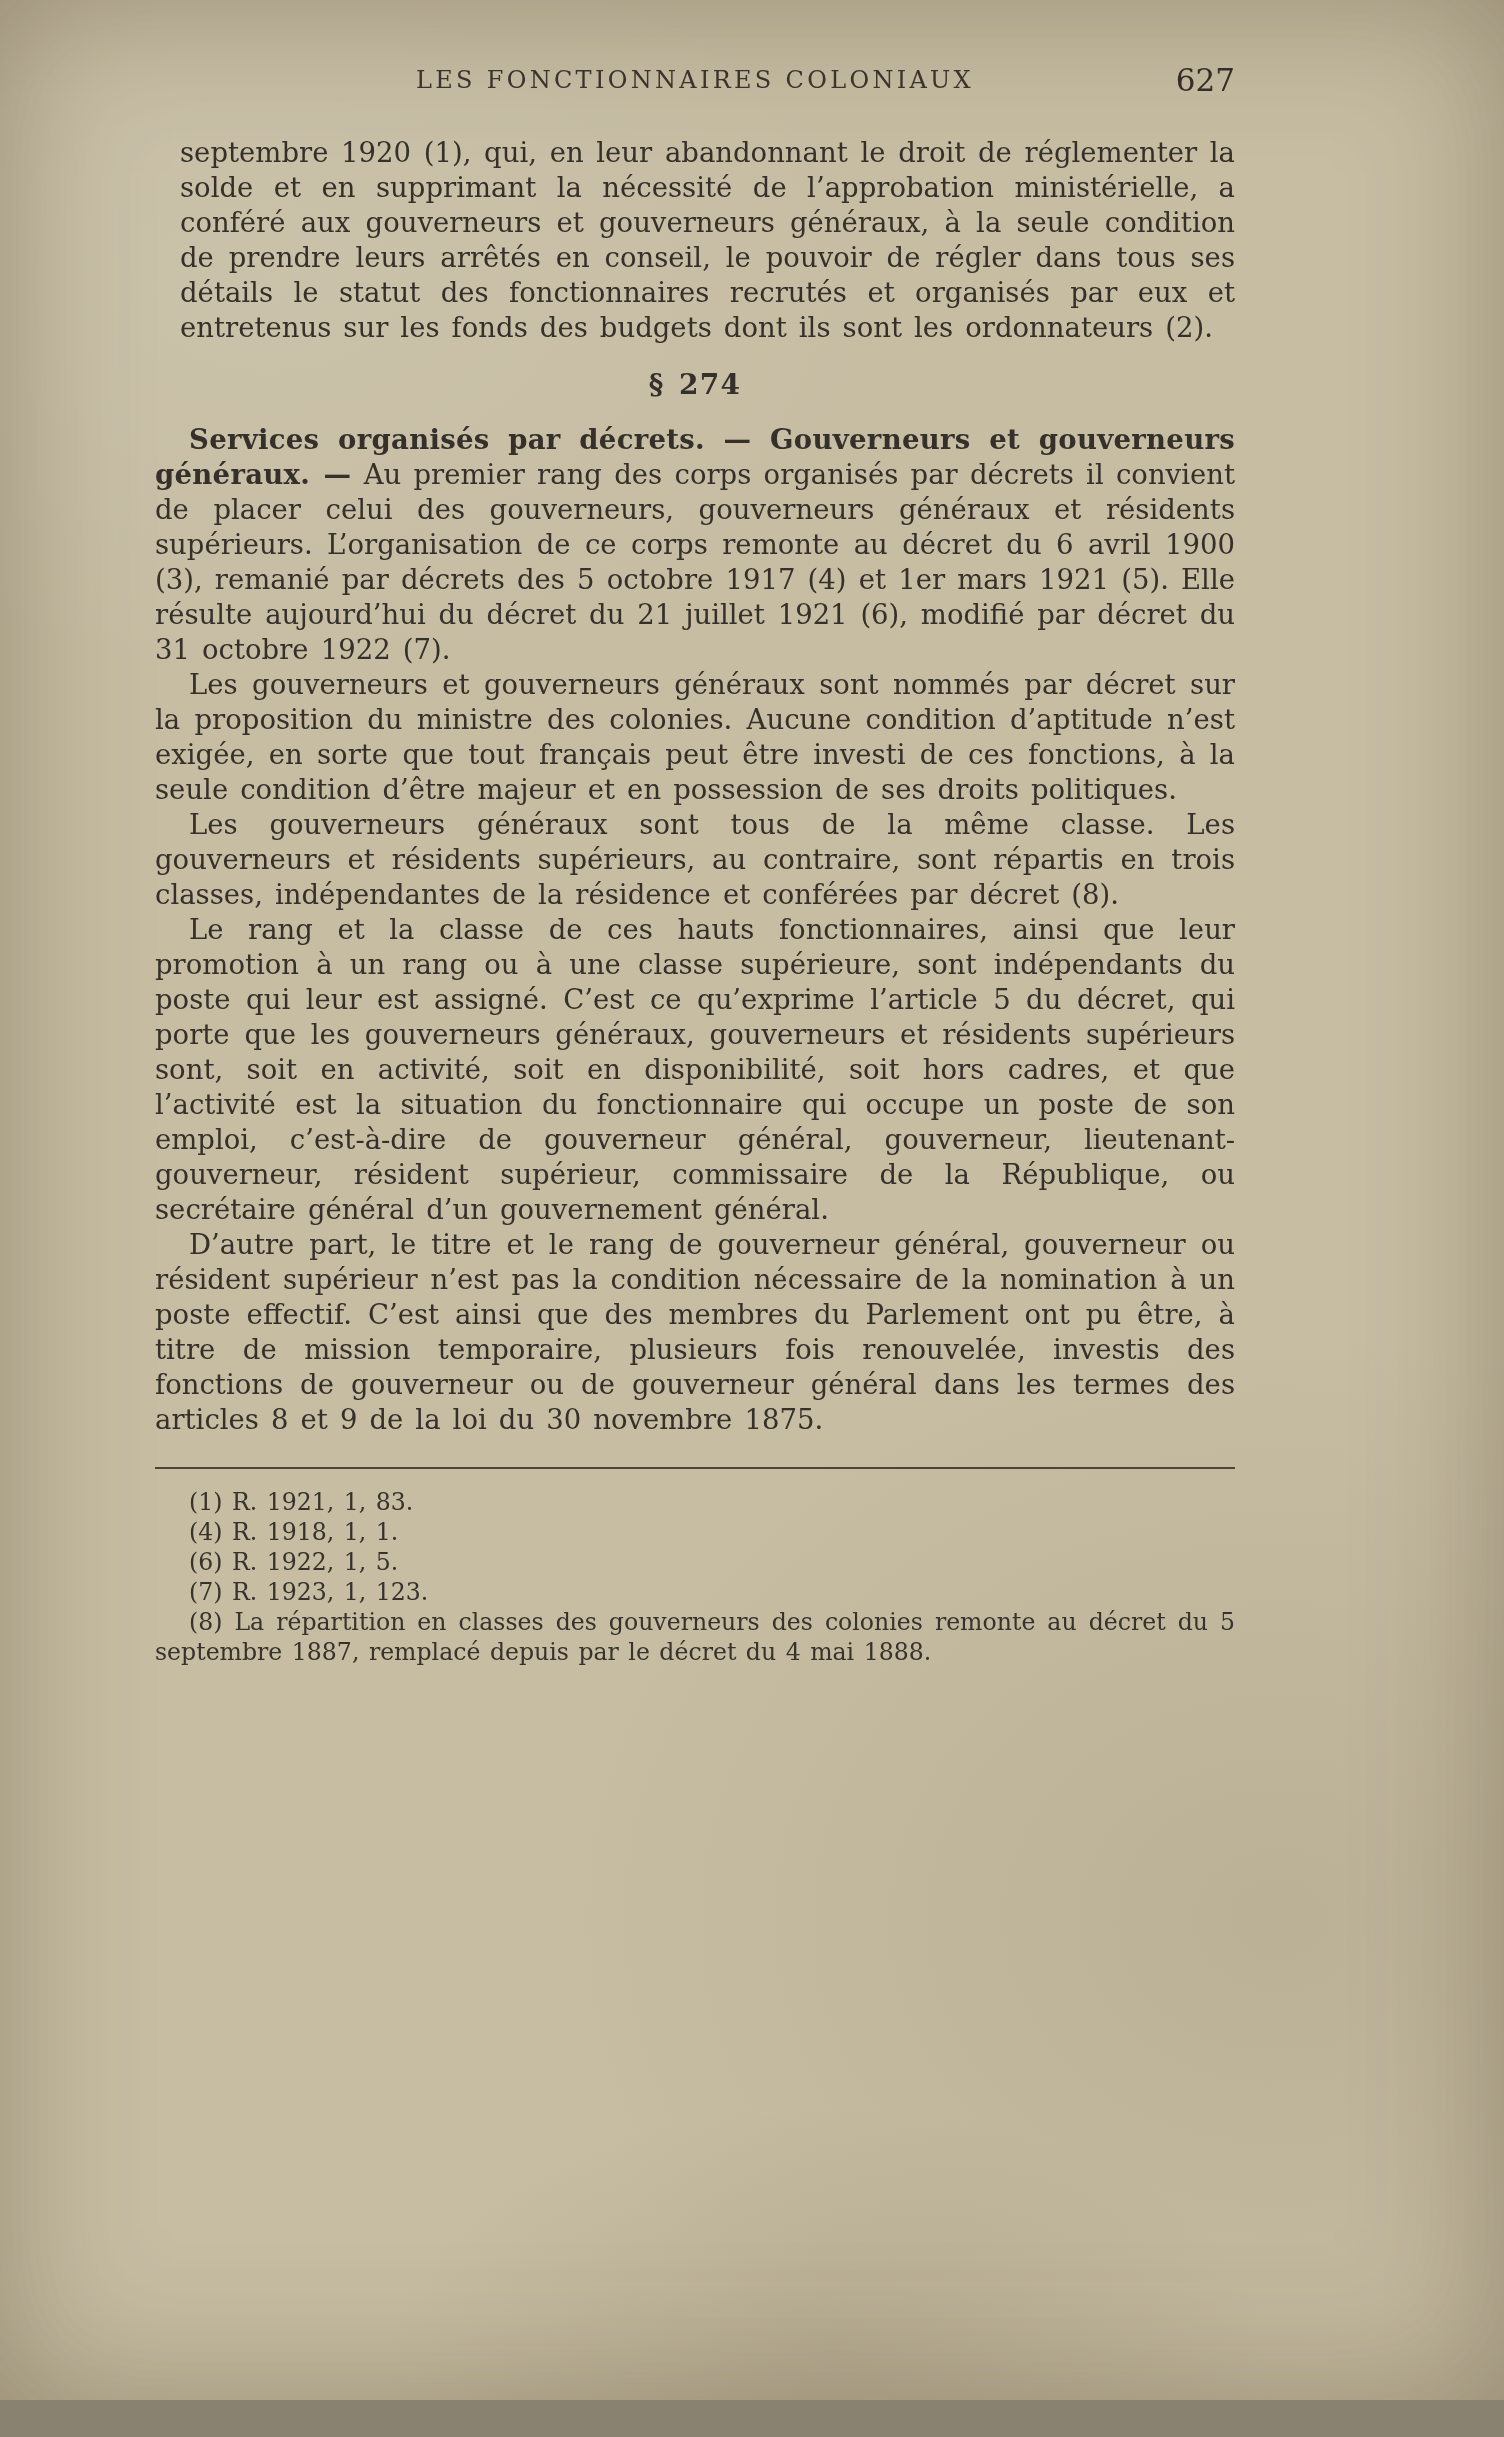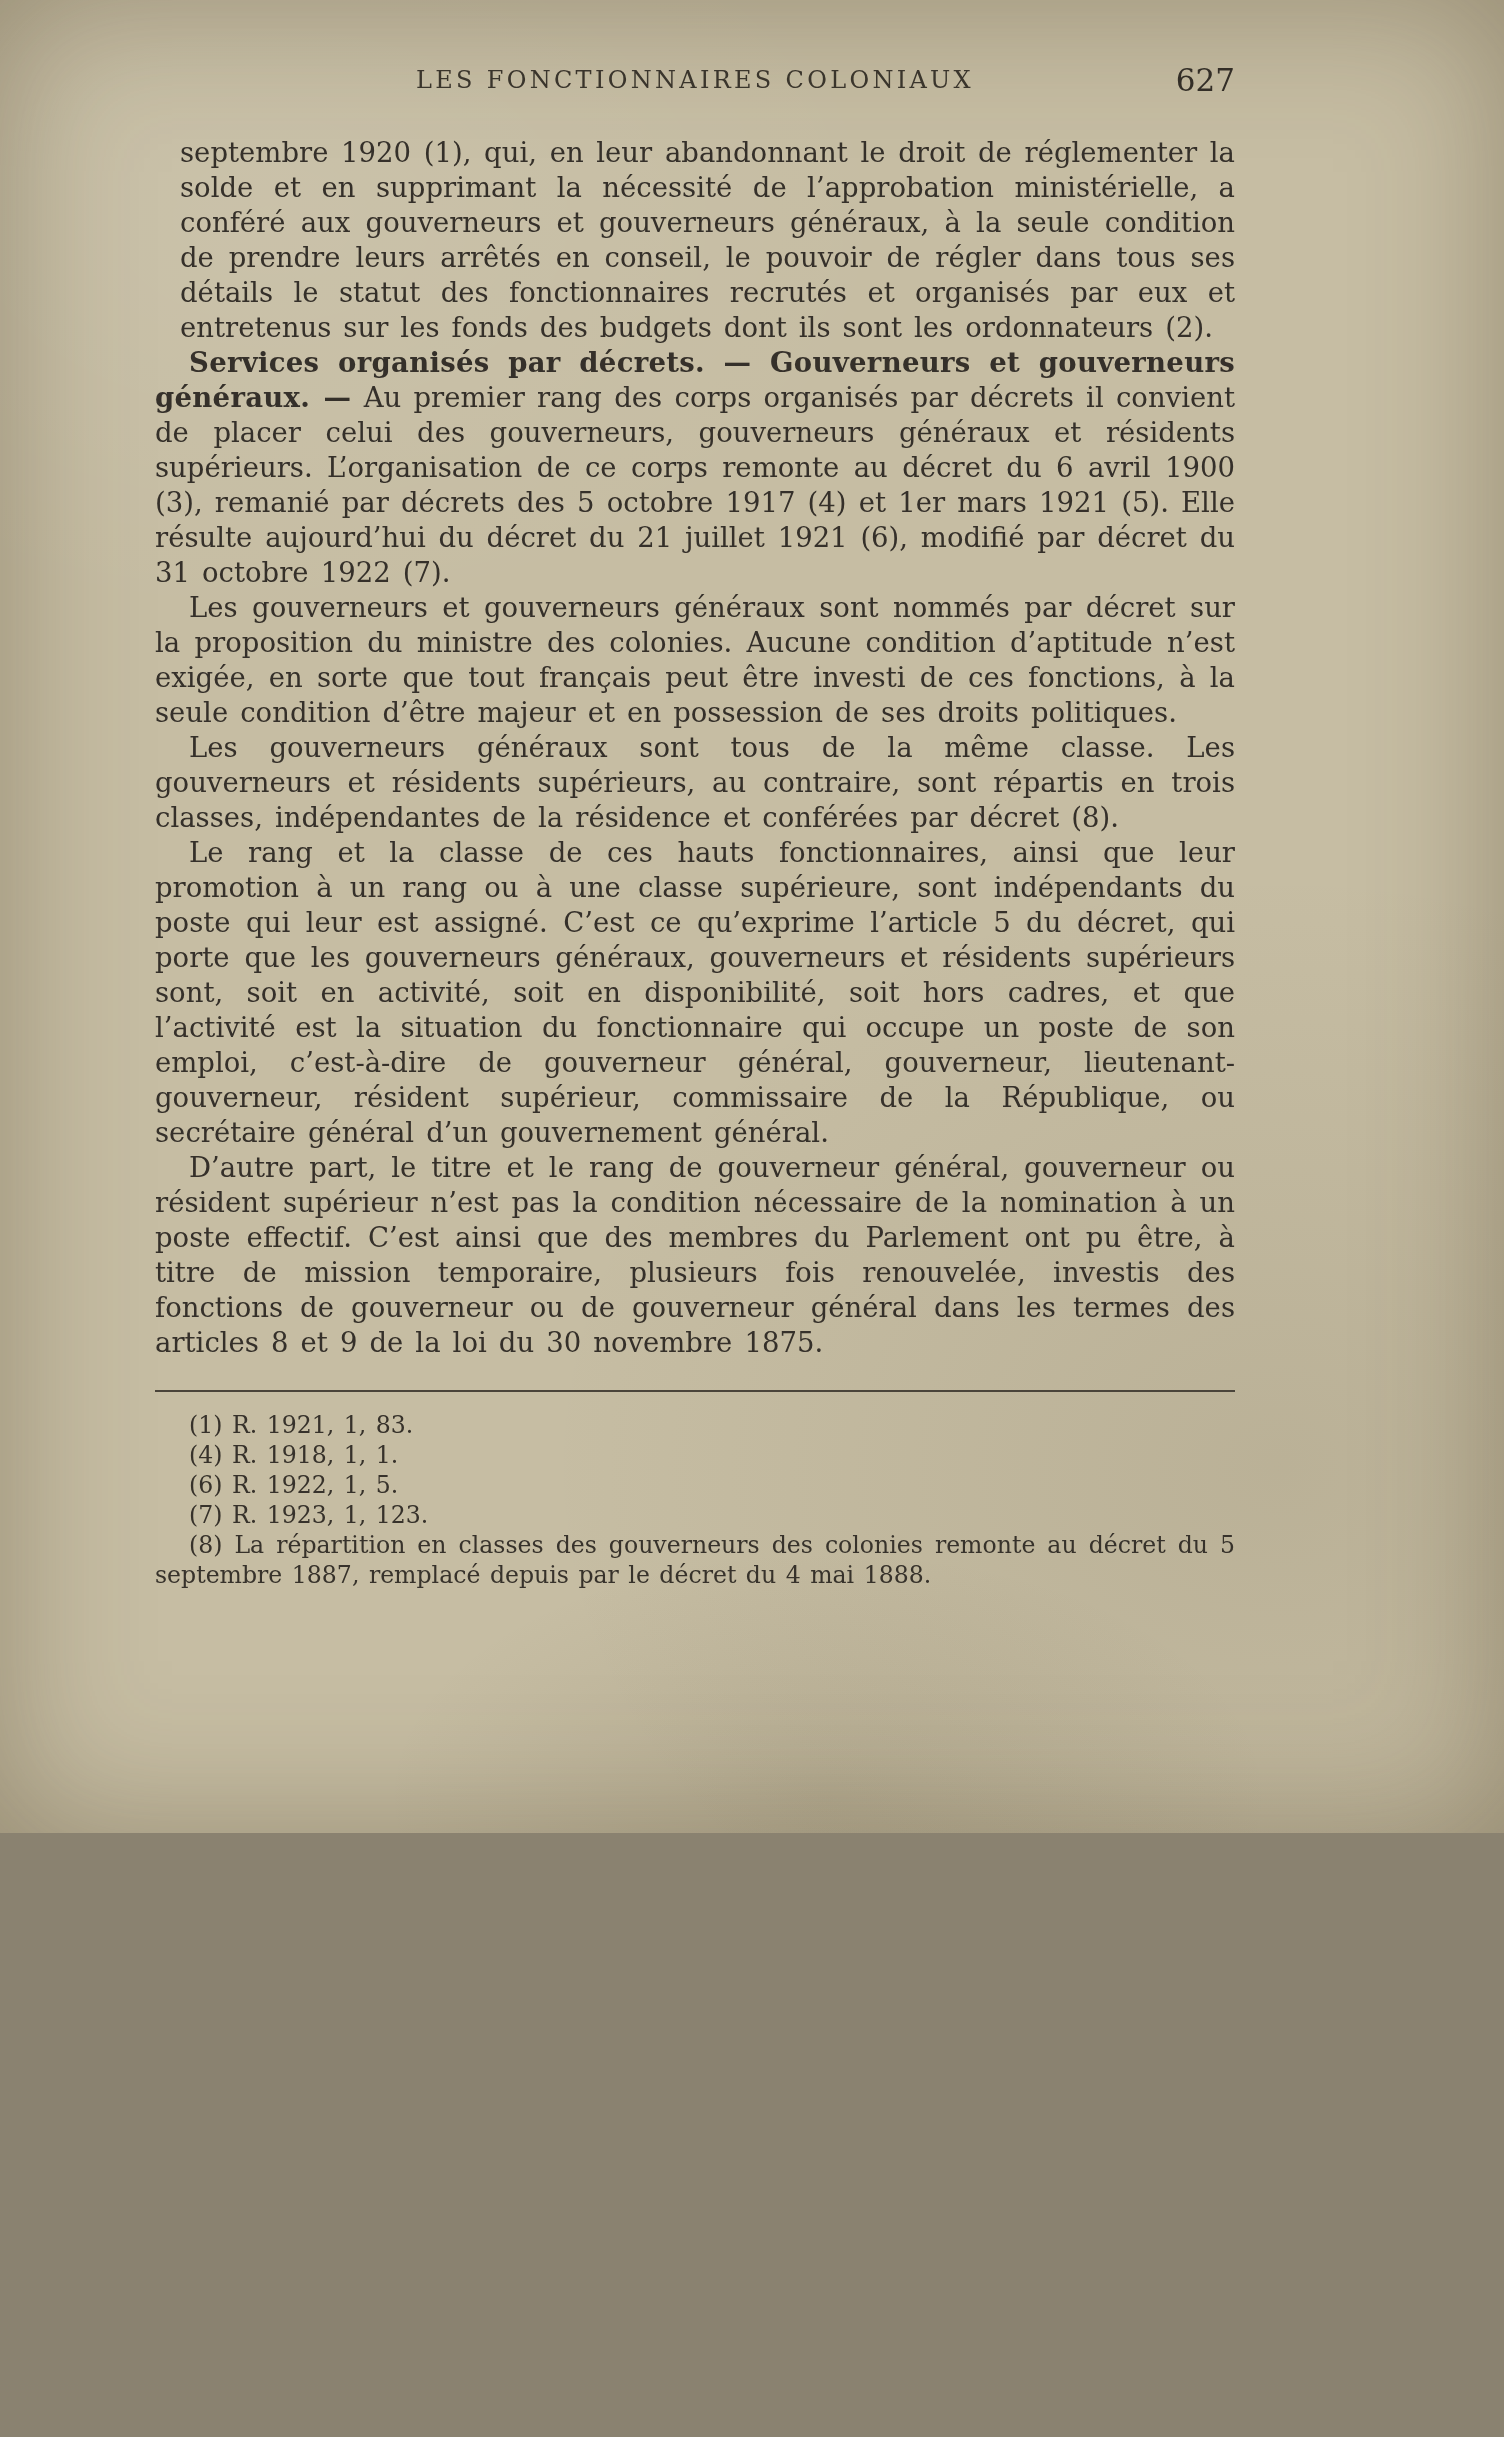--- a/index.html
+++ b/index.html
@@ -4,21 +4,21 @@
 <style>
   * { margin: 0; padding: 0; box-sizing: border-box; }
 
   html, body {
     background: #8a8270;
   }
 
   .page {
     position: relative;
     width: 1505px;
-    height: 1833px;
+    height: 2400px;
     background-color: #c6bda3;
     background-image:
       radial-gradient(917px 590px at 18% 12%, rgba(255,255,255,0.07), rgba(255,255,255,0) 70%),
       radial-gradient(1049px 852px at 85% 80%, rgba(82,70,44,0.10), rgba(82,70,44,0) 70%),
       radial-gradient(590px 328px at 55% 98%, rgba(82,70,44,0.12), rgba(82,70,44,0) 75%);
     box-shadow: inset 0 0 144px rgba(70,58,34,0.38);
     color: #35302a;
     font-family: "DejaVu Serif", "Liberation Serif", serif;
     padding: 62px 270px 0 155px;
     overflow: hidden;
@@ -102,20 +102,21 @@
 
   <header class="page-header">
     <span class="running-title">LES FONCTIONNAIRES COLONIAUX</span>
     <span class="page-number">627</span>
   </header>
 
   <main class="text-block">
 
     <p class="para no-indent">septembre 1920 (1), qui, en leur abandonnant le droit de réglementer la solde et en supprimant la nécessité de l’approbation ministérielle, a conféré aux gouverneurs et gouverneurs généraux, à la seule condition de prendre leurs arrêtés en conseil, le pouvoir de régler dans tous ses détails le statut des fonctionnaires recrutés et organisés par eux et entretenus sur les fonds des budgets dont ils sont les ordonnateurs (2).</p>
 
+    <div class="section-mark">§ 274</div>
 
     <p class="para"><strong class="lead">Services organisés par décrets. — Gouverneurs et gouverneurs généraux. —</strong> <span>Au premier rang des corps organisés par décrets il convient de placer celui des gouverneurs, gouverneurs généraux et résidents supérieurs. L’organisation de ce corps remonte au décret du 6 avril 1900 (3), remanié par décrets des 5 octobre 1917 (4) et 1er mars 1921 (5). Elle résulte aujourd’hui du décret du 21 juillet 1921 (6), modifié par décret du 31 octobre 1922 (7).</span></p>
 
     <p class="para">Les gouverneurs et gouverneurs généraux sont nommés par décret sur la proposition du ministre des colonies. Aucune condition d’aptitude n’est exigée, en sorte que tout français peut être investi de ces fonctions, à la seule condition d’être majeur et en possession de ses droits politiques.</p>
 
     <p class="para">Les gouverneurs généraux sont tous de la même classe. Les gouverneurs et résidents supérieurs, au contraire, sont répartis en trois classes, indépendantes de la résidence et conférées par décret (8).</p>
 
     <p class="para">Le rang et la classe de ces hauts fonctionnaires, ainsi que leur promotion à un rang ou à une classe supérieure, sont indépendants du poste qui leur est assigné. C’est ce qu’exprime l’article 5 du décret, qui porte que les gouverneurs généraux, gouverneurs et résidents supérieurs sont, soit en activité, soit en disponibilité, soit hors cadres, et que l’activité est la situation du fonctionnaire qui occupe un poste de son emploi, c’est-à-dire de gouverneur général, gouverneur, lieutenant-gouverneur, résident supérieur, commissaire de la République, ou secrétaire général d’un gouvernement général.</p>
 
     <p class="para">D’autre part, le titre et le rang de gouverneur général, gouverneur ou résident supérieur n’est pas la condition nécessaire de la nomination à un poste effectif. C’est ainsi que des membres du Parlement ont pu être, à titre de mission temporaire, plusieurs fois renouvelée, investis des fonctions de gouverneur ou de gouverneur général dans les termes des articles 8 et 9 de la loi du 30 novembre 1875.</p>

